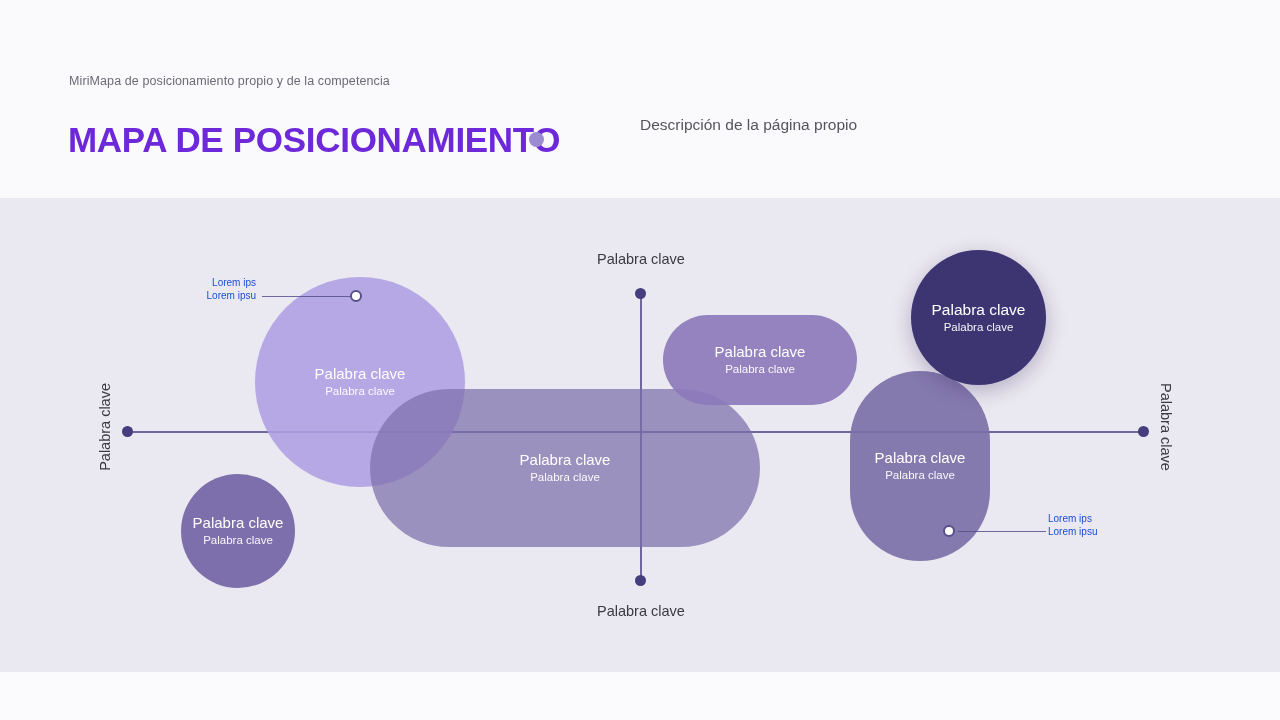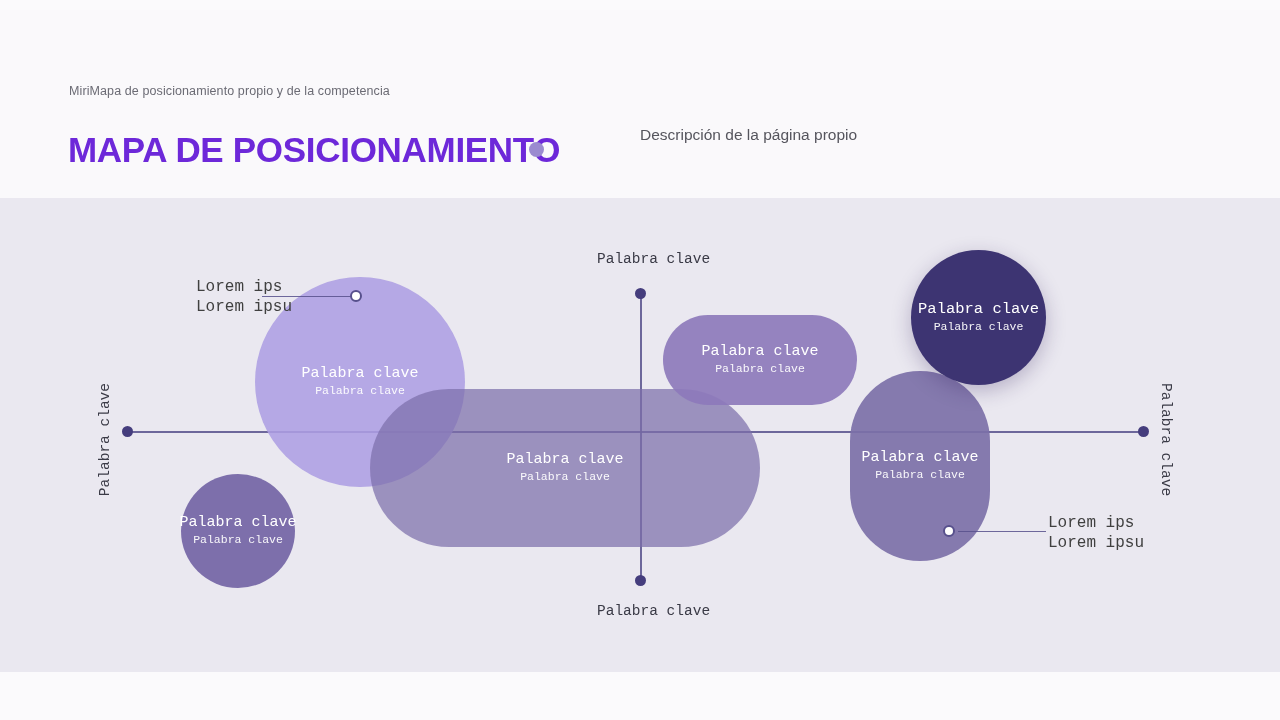--- a/index.html
+++ b/index.html
@@ -13,21 +13,21 @@
 
   body {
     font-family: "Liberation Sans", sans-serif;
     background: #fbfafc;
     position: relative;
   }
 
   
   .header {
     position: absolute;
-    left: 0; top: 10px;
+    left: 0; top: 0;
     width: 1280px;
     height: 198px;
     background: #faf9fb;
   }
 
   .eyebrow {
     position: absolute;
     left: 69px; top: 74px;
     font-size: 12.5px;
     color: #6b6b74;
@@ -74,21 +74,20 @@
     height: 474px;
     background: #eae8f0;
     overflow: hidden;
   }
 
   .chart-inner {
     position: absolute;
     left: 0; top: 0;
     width: 1092px;
     height: 474px;
-    font-family: Liberation Mono, monospace;
   }
 
   
   .axis-h {
     position: absolute;
     left: 128px; top: 233px;
     width: 1016px; height: 2px;
     background: #57508c;
     opacity: 0.85;
   }
@@ -214,22 +213,22 @@
   }
   .callout-marker {
     position: absolute;
     width: 12px; height: 12px;
     border-radius: 50%;
     background: #ffffff;
     border: 2.5px solid #57508c;
   }
   .callout-text {
     position: absolute;
-    font-size: 16px;
-    color: #404040;
+    font-size: 10px;
+    color: #1d4ed8;
     line-height: 1.25;
     white-space: nowrap;
   }
 
   .callout-1-line   { left: 262px; top: 98px; width: 90px; }
   .callout-1-marker { left: 350px; top: 92px; }
   .callout-1-text   { left: 196px; top: 79px; text-align: right; width: 60px; }
 
   .callout-2-line   { left: 958px; top: 333px; width: 88px; }
   .callout-2-marker { left: 943px; top: 327px; }

